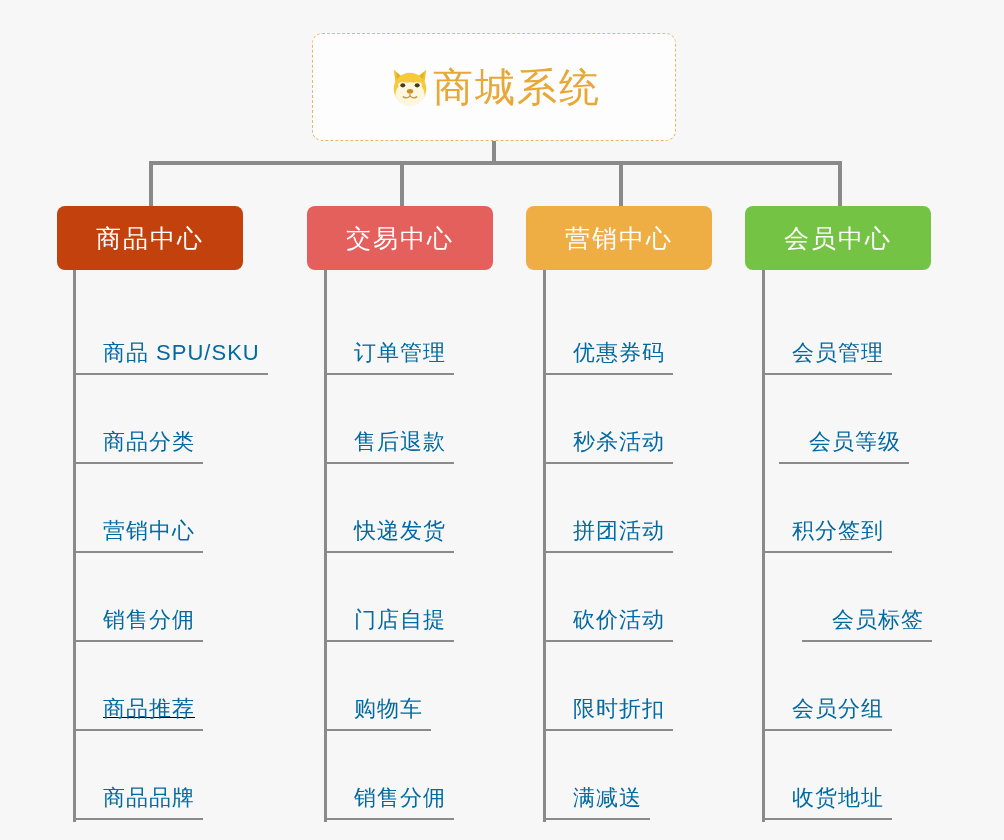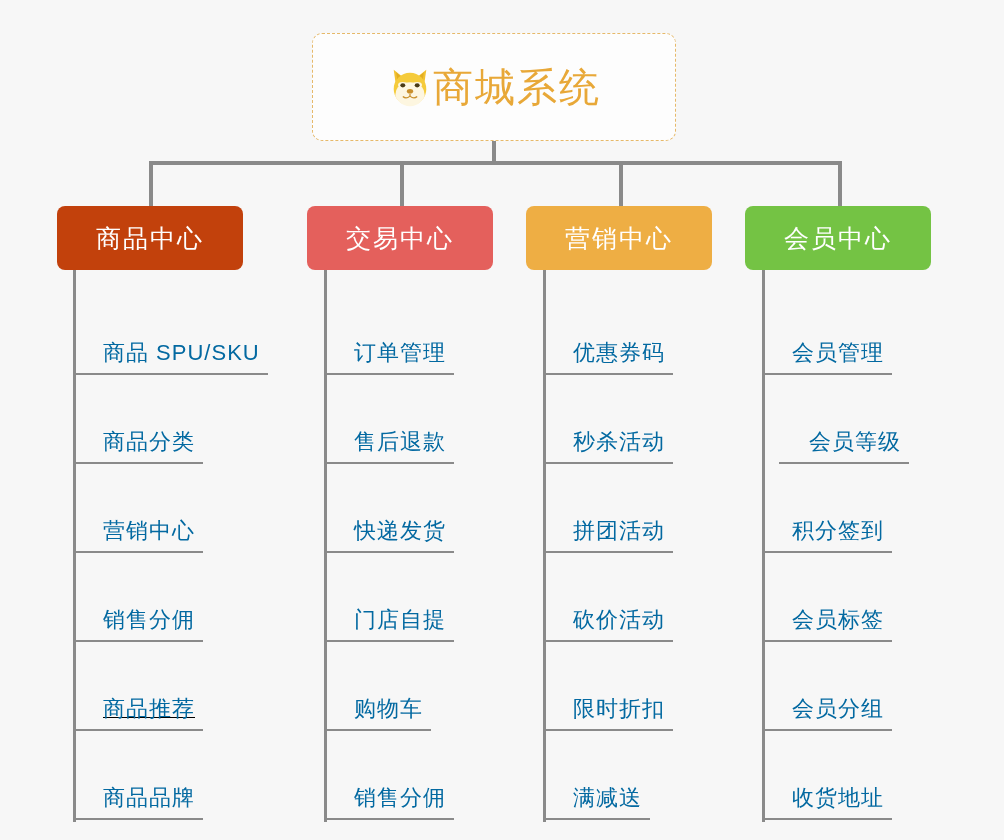--- a/index.html
+++ b/index.html
@@ -239,21 +239,21 @@
         <div class="branch-spine" style="height: 552px; background: rgb(138, 138, 138);"></div>
         <div class="leaf" style="top: 16px;">
           <div class="leaf-inner" style="border-bottom-color: rgb(138, 138, 138);"><span class="leaf-label">会员管理</span></div>
         </div>
         <div class="leaf" style="top: 105px; margin-left: 17px;">
           <div class="leaf-inner" style="border-bottom-color: rgb(138, 138, 138);"><span class="leaf-label">会员等级</span></div>
         </div>
         <div class="leaf" style="top: 194px;">
           <div class="leaf-inner" style="border-bottom-color: rgb(138, 138, 138);"><span class="leaf-label">积分签到</span></div>
         </div>
-        <div class="leaf" style="top: 283px;">
+        <div class="leaf" style="top: 283px; padding-left: 40px;">
           <div class="leaf-inner" style="border-bottom-color: rgb(138, 138, 138);"><span class="leaf-label">会员标签</span></div>
         </div>
         <div class="leaf" style="top: 372px;">
           <div class="leaf-inner" style="border-bottom-color: rgb(138, 138, 138);"><span class="leaf-label">会员分组</span></div>
         </div>
         <div class="leaf" style="top: 461px;">
           <div class="leaf-inner" style="border-bottom-color: rgb(138, 138, 138);"><span class="leaf-label">收货地址</span></div>
         </div>
       </div>
     </div>

